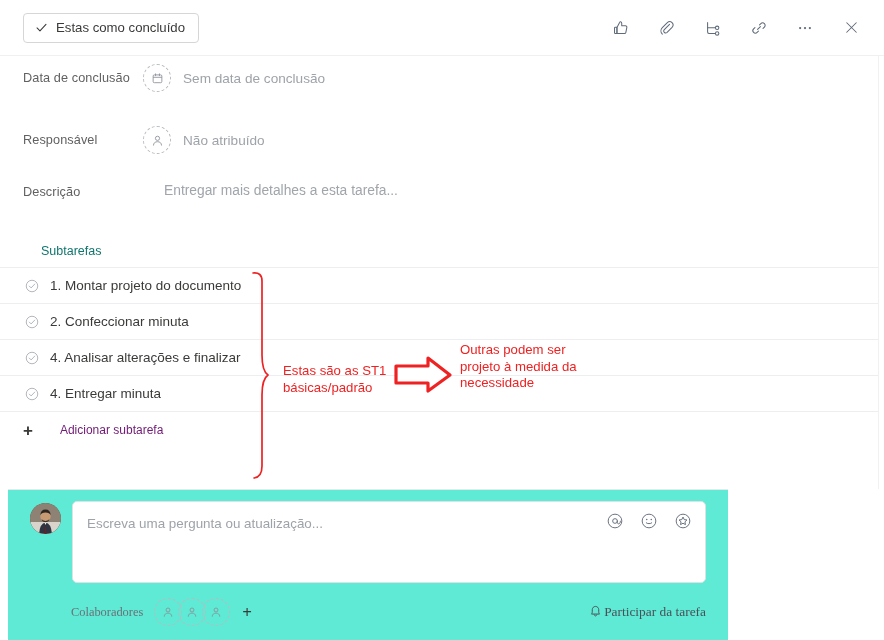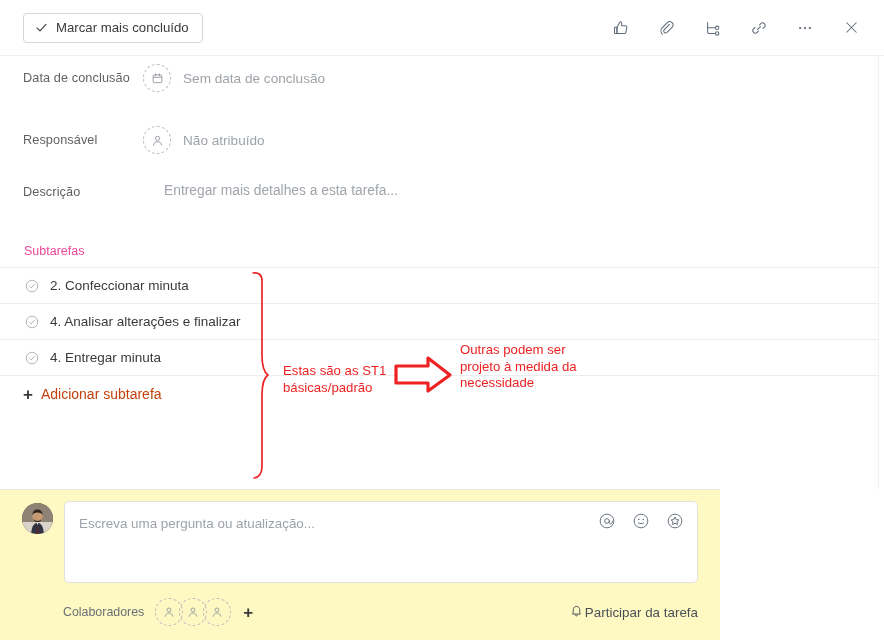--- a/index.html
+++ b/index.html
@@ -104,22 +104,22 @@
   }
 
   
   .subtasks {
     position: absolute;
     left: 0; top: 244px;
     width: 884px;
   }
   .subtasks-title {
     font-size: 12.5px;
-    color: #ec4899;
-    padding-left: 24px;
+    color: #0f766e;
+    padding-left: 41px;
     padding-bottom: 9px;
   }
   .st-row {
     position: relative;
     height: 36px;
     display: flex;
     align-items: center;
     padding-left: 23px;
     border-top: 1px solid #edeef0;
     cursor: pointer;
@@ -152,39 +152,40 @@
     cursor: pointer;
   }
   .st-plus {
     font-size: 17px;
     color: #3a3a38;
     margin-right: 8px;
     line-height: 1;
     font-weight: 600;
   }
   .st-add-text {
-    font-size: 14px;
-    color: #c2410c;
+    font-size: 12px;
+    color: #701a75;
+    margin-left: 19px;
   }
   
   .line-clip {
     position: absolute;
     right: 0; top: 0;
     width: 22px; bottom: 0;
     background: #ffffff;
     pointer-events: none;
   }
 
   
   .bottom {
     position: absolute;
-    left: 0; bottom: 0;
+    left: 8px; bottom: 0;
     width: 720px;
     height: 151px;
-    background: #fef9c3;
+    background: #5eead4;
     border-top: 1px solid #e6e8ea;
   }
   .comment-area {
     display: flex;
     align-items: flex-start;
     padding: 11px 22px 0 22px;
   }
   .user-avatar {
     width: 31px; height: 31px;
     flex: 0 0 31px;
@@ -219,20 +220,21 @@
     width: 20px; height: 20px;
     display: flex; align-items: center; justify-content: center;
     color: #626b78;
     cursor: pointer;
   }
   .bottom-footer {
     display: flex;
     align-items: center;
     justify-content: space-between;
     padding: 15px 22px 0 63px;
+    font-family: Liberation Serif, serif;
   }
   .collabs {
     display: flex;
     align-items: center;
   }
   .collab-label {
     font-size: 12.4px;
     color: #6b7077;
     margin-right: 11px;
   }
@@ -290,21 +292,21 @@
 <div id="app">
 
   <div class="toolbar">
 
     <div class="complete-btn">
       <span class="chk">
         <svg width="13" height="13" viewBox="0 0 16 16" fill="none">
           <path d="M2.5 8.6L6.1 12.2L13.5 4.2" stroke="#3b3a39" stroke-width="1.3" stroke-linecap="round" stroke-linejoin="round"></path>
         </svg>
       </span>
-      <span>Marcar mais concluído</span>
+      <span>Estas como concluído</span>
     </div>
 
     <div class="toolbar-actions">
 
       <div class="tb-icon">
         <svg width="18" height="18" viewBox="0 0 20 20" fill="none">
           <path d="M5.5 9.2V16.2H3.6C3.1 16.2 2.8 15.9 2.8 15.4V10C2.8 9.5 3.1 9.2 3.6 9.2H5.5Z" stroke="currentColor" stroke-width="1.15" stroke-linejoin="round"></path>
           <path d="M5.5 9.4L8.6 3.6C8.8 3.2 9.2 3 9.6 3.1C10.3 3.3 10.8 4 10.8 4.8V7.6H15.1C16 7.6 16.7 8.5 16.5 9.4L15.4 14.9C15.2 15.7 14.6 16.2 13.9 16.2H5.5V9.4Z" stroke="currentColor" stroke-width="1.15" stroke-linejoin="round"></path>
         </svg>
       </div>
@@ -377,20 +379,30 @@
     <div class="field-row desc-row">
       <div class="field-label">Descrição</div>
       <div class="desc-value">Entregar mais detalhes a esta tarefa...</div>
     </div>
 
   </div>
 
   <div class="subtasks">
     <div class="subtasks-title">Subtarefas</div>
 
+    <div class="st-row">
+      <span class="st-check">
+        <svg width="16" height="16" viewBox="0 0 20 20" fill="none">
+          <circle cx="10" cy="10" r="7.2" stroke="currentColor" stroke-width="1.1"></circle>
+          <path d="M6.6 10.1L8.9 12.4L13.4 7.6" stroke="currentColor" stroke-width="1.1" stroke-linecap="round" stroke-linejoin="round"></path>
+        </svg>
+      </span>
+      <span class="st-text">1. Montar projeto do documento</span>
+      <div class="line-clip"></div>
+    </div>
 
     <div class="st-row">
       <span class="st-check">
         <svg width="16" height="16" viewBox="0 0 20 20" fill="none">
           <circle cx="10" cy="10" r="7.2" stroke="currentColor" stroke-width="1.1"></circle>
           <path d="M6.6 10.1L8.9 12.4L13.4 7.6" stroke="currentColor" stroke-width="1.1" stroke-linecap="round" stroke-linejoin="round"></path>
         </svg>
       </span>
       <span class="st-text">2. Confeccionar minuta</span>
       <div class="line-clip"></div>

